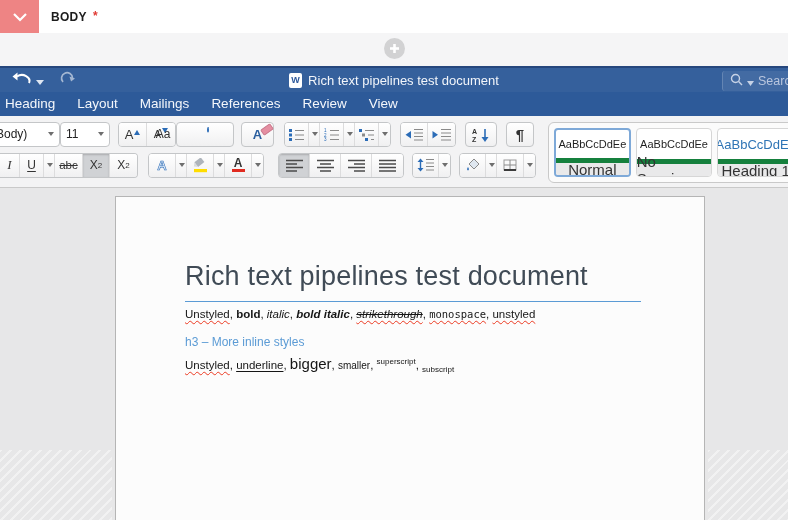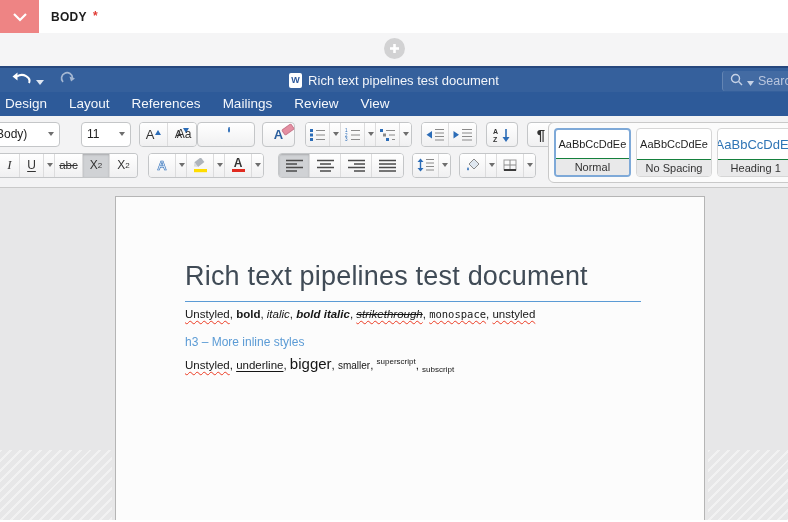--- a/index.html
+++ b/index.html
@@ -77,21 +77,21 @@
   .stack .tri-up,.stack .tri-down{margin-bottom:7px;}
   svg text{font-family:"Liberation Sans",sans-serif;}
   .fb{fill:var(--accent);} .sb{stroke:var(--accent);} .lg{stroke:#8a8a8a;} .ld{stroke:#4a4a4a;}
   .fw{fill:#fff;} .sw{stroke:#fff;}
 
   .styles-panel{position:absolute;left:548px;top:6px;height:61px;width:252px;
     border:1px solid #c9c9c9;border-radius:6px;background:#fbfbfb;display:flex;gap:5px;padding:5px;}
   .cell{width:80px;display:flex;flex-direction:column;border:1px solid #d6d6d6;border-radius:4px;
     overflow:hidden;background:#fff;cursor:pointer;}
   .cell .sample{flex:1;display:flex;align-items:center;justify-content:center;font-size:11px;color:#1f1f1f;}
-  .cell .slabel{height:17px;background:#e9e9ea;border-top:1px solid #15803d;font-size:11px;color:#333;
+  .cell .slabel{height:17px;background:#e9e9ea;border-top:5px solid #15803d;font-size:15px;color:#333;
     display:flex;align-items:center;justify-content:center;}
   .cell.selected{border:2px solid var(--style_selected_border);}
   .cell.accent .sample{color:var(--heading2);font-size:13px;}
 
   
   .doc-area{height:332px;background:var(--doc_bg);position:relative;overflow:hidden;}
   .torn{position:absolute;bottom:0;height:70px;opacity:.55;
     background:repeating-linear-gradient(135deg,rgba(255,255,255,.8) 0 2px,transparent 2px 7px);}
   .torn.l{left:0;width:112px;} .torn.r{right:0;width:80px;}
   .page{position:absolute;left:115px;top:8px;width:590px;bottom:-2px;background:var(--page_bg);
@@ -171,37 +171,37 @@
     <span>
       <svg width="7" height="5">
           <polygon points="0,0 7,0 3.5,5" fill="#c6d2e6"></polygon>
         </svg>
     </span>
     <span class="search-label">Search</span>
   </div>
 </div>
 
 <div class="tabbar">
-    <div class="tab">Design</div>
+    <div class="tab">Heading</div>
     <div class="tab">Layout</div>
+    <div class="tab">Mailings</div>
     <div class="tab">References</div>
-    <div class="tab">Mailings</div>
     <div class="tab">Review</div>
     <div class="tab">View</div>
   </div>
 
 <div class="ribbon">
 
   <div class="rb-row">
     <div class="combo" style="width:74px;margin-left:-14px;">
       <span>(Body)</span>
         <span class="spring"></span>
         <span class="dd"></span>
     </div>
-    <div class="combo" style="width:50px;margin-left:21px;">
+    <div class="combo" style="width:50px;margin-left:0;">
       <span>11</span>
         <span class="spring"></span>
         <span class="dd"></span>
     </div>
     <div class="grp" style="margin-left:8px;">
       <div class="btn" style="width:28px;">
         <span class="stack">
             <span style="font-size:13px;">A</span>
             <span class="tri-up"></span>
           </span>

